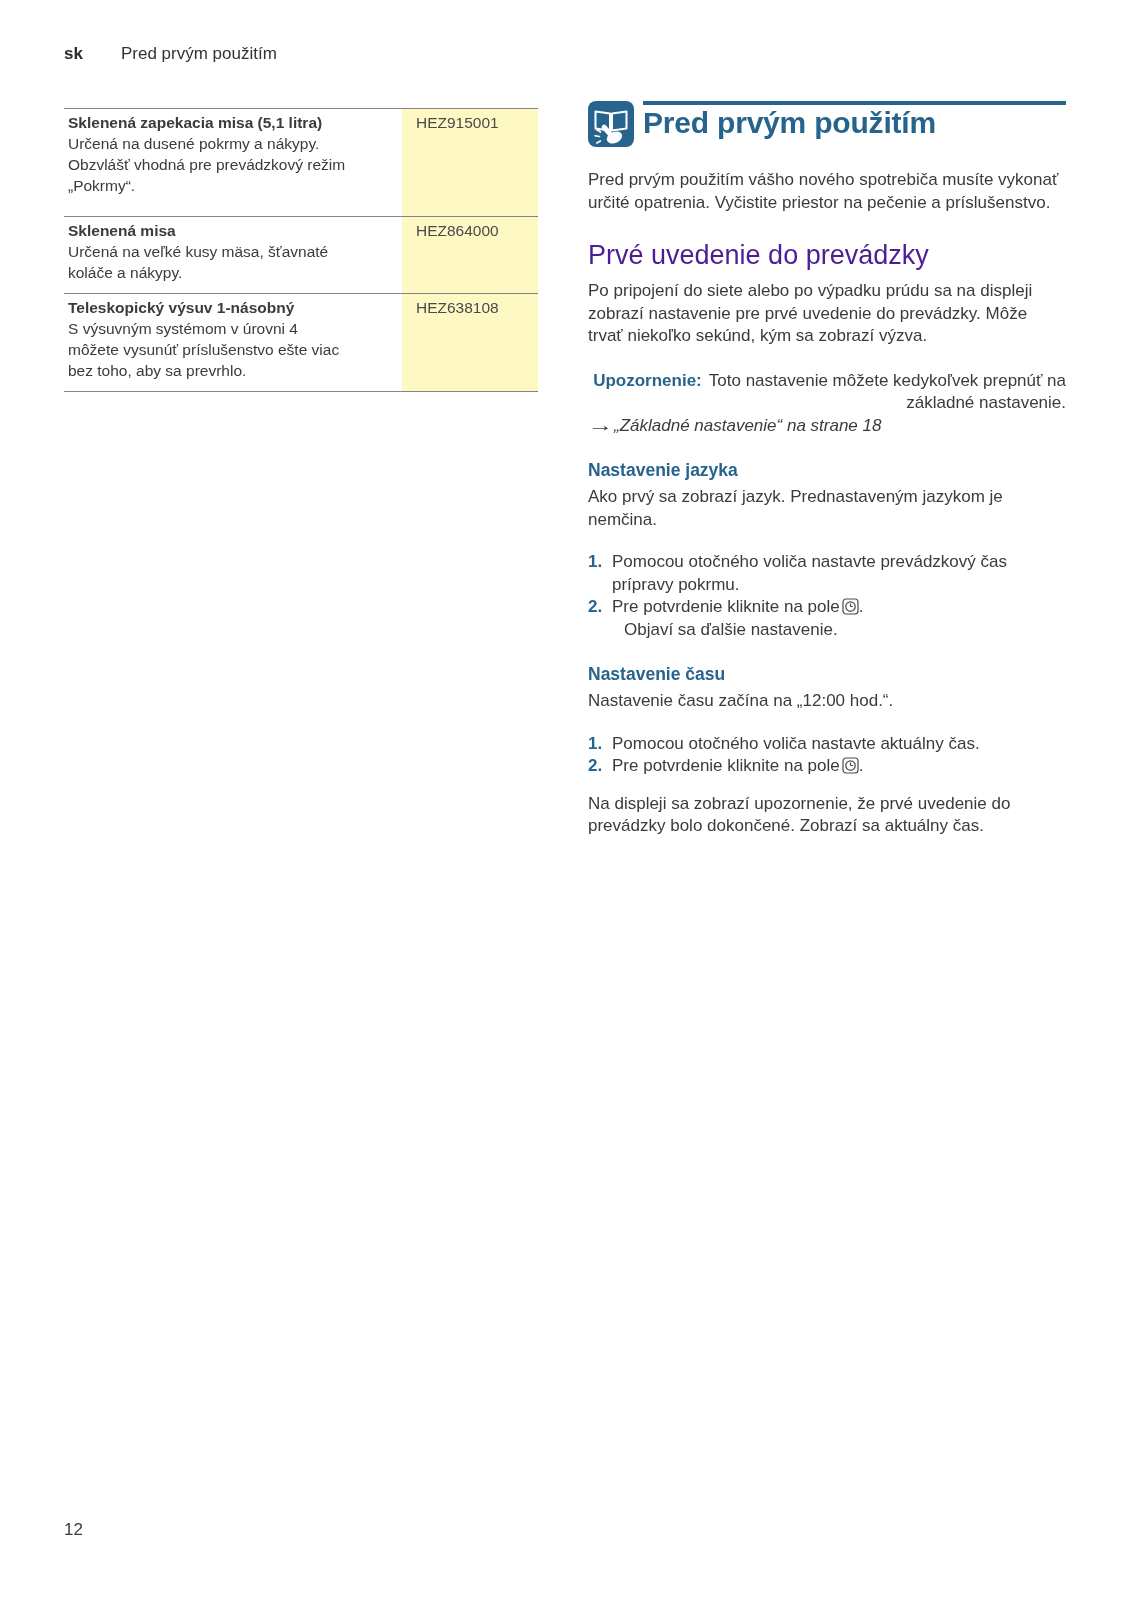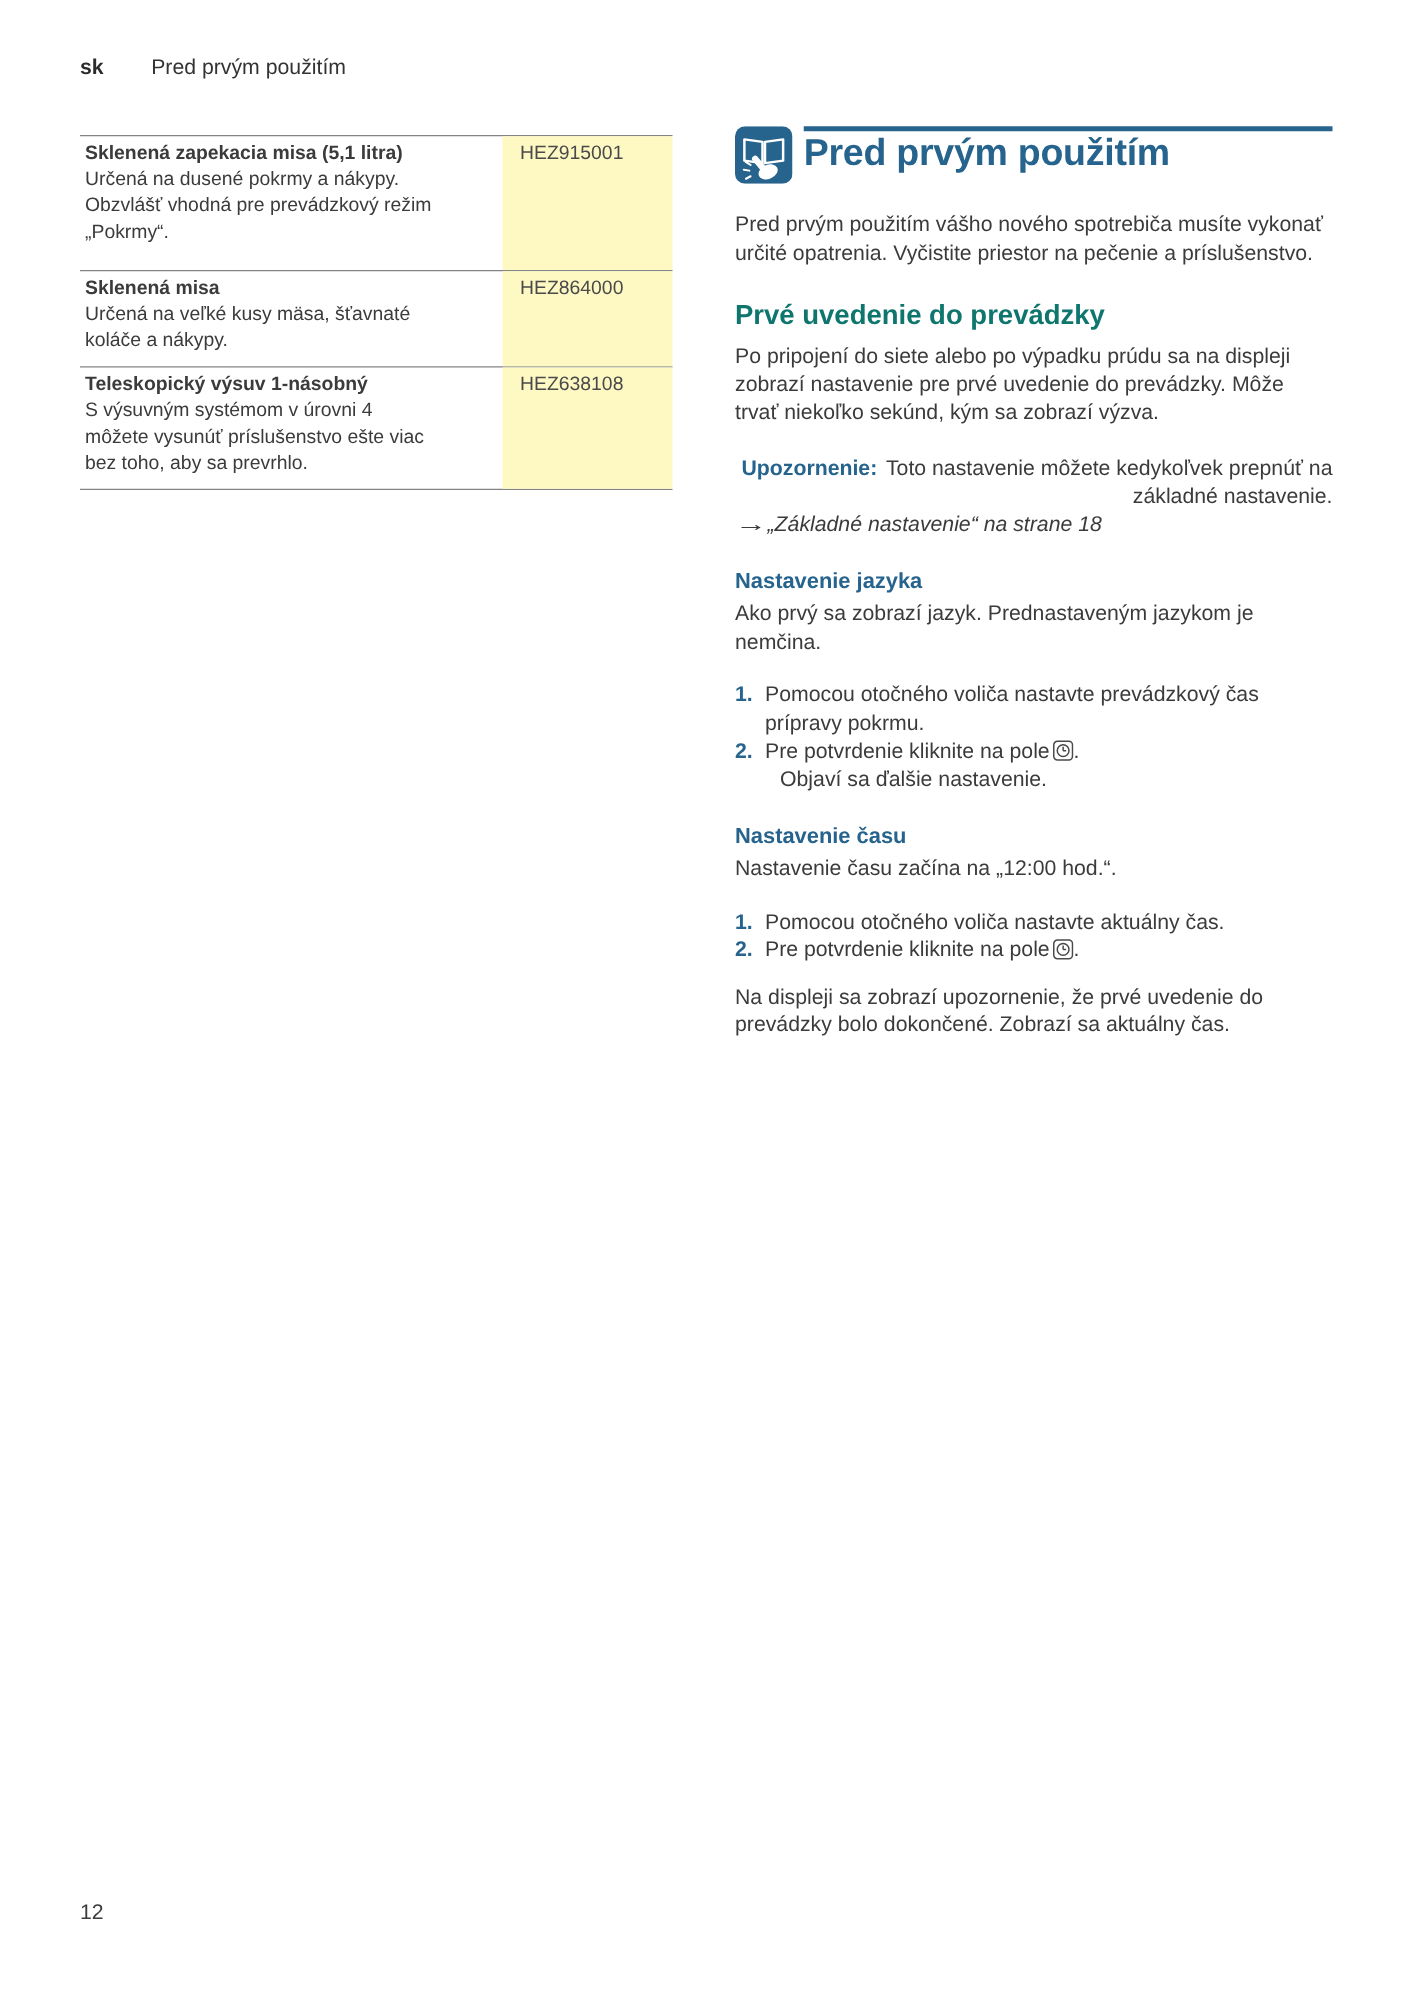--- a/index.html
+++ b/index.html
@@ -48,21 +48,21 @@
   .section-head{display:flex;gap:9px;align-items:flex-start;}
   .section-icon svg{display:block;width:46px;height:46px;}
   .head-right{flex:1;border-top:4px solid #26648e;padding-top:1px;}
   .h1{
     font-size:30px;font-weight:bold;color:#26648e;
     margin:0;line-height:1.15;letter-spacing:-0.2px;
   }
   .body-p{font-size:17px;line-height:22.5px;margin:0;}
   .intro{margin-top:22px;}
   .h2{
-    font-size:22px;font-weight:bold;color:#0f766e;
+    font-size:27px;font-weight:normal;color:#4c1d95;
     margin:25px 0 9px 0;line-height:1.2;
   }
   .h3{
     font-size:17.5px;font-weight:bold;color:#26648e;
     margin:23px 0 5px 0;line-height:1.2;
   }
   .note{margin-top:22px;text-align:right;}
   .note-label{color:#26648e;font-weight:bold;margin-right:7px;}
   .ref-line{font-size:17px;line-height:22.5px;}
   .ref-arrow{font-style:normal;margin-right:9px;display:inline-block;transform:scaleX(1.5);transform-origin:left center;}

